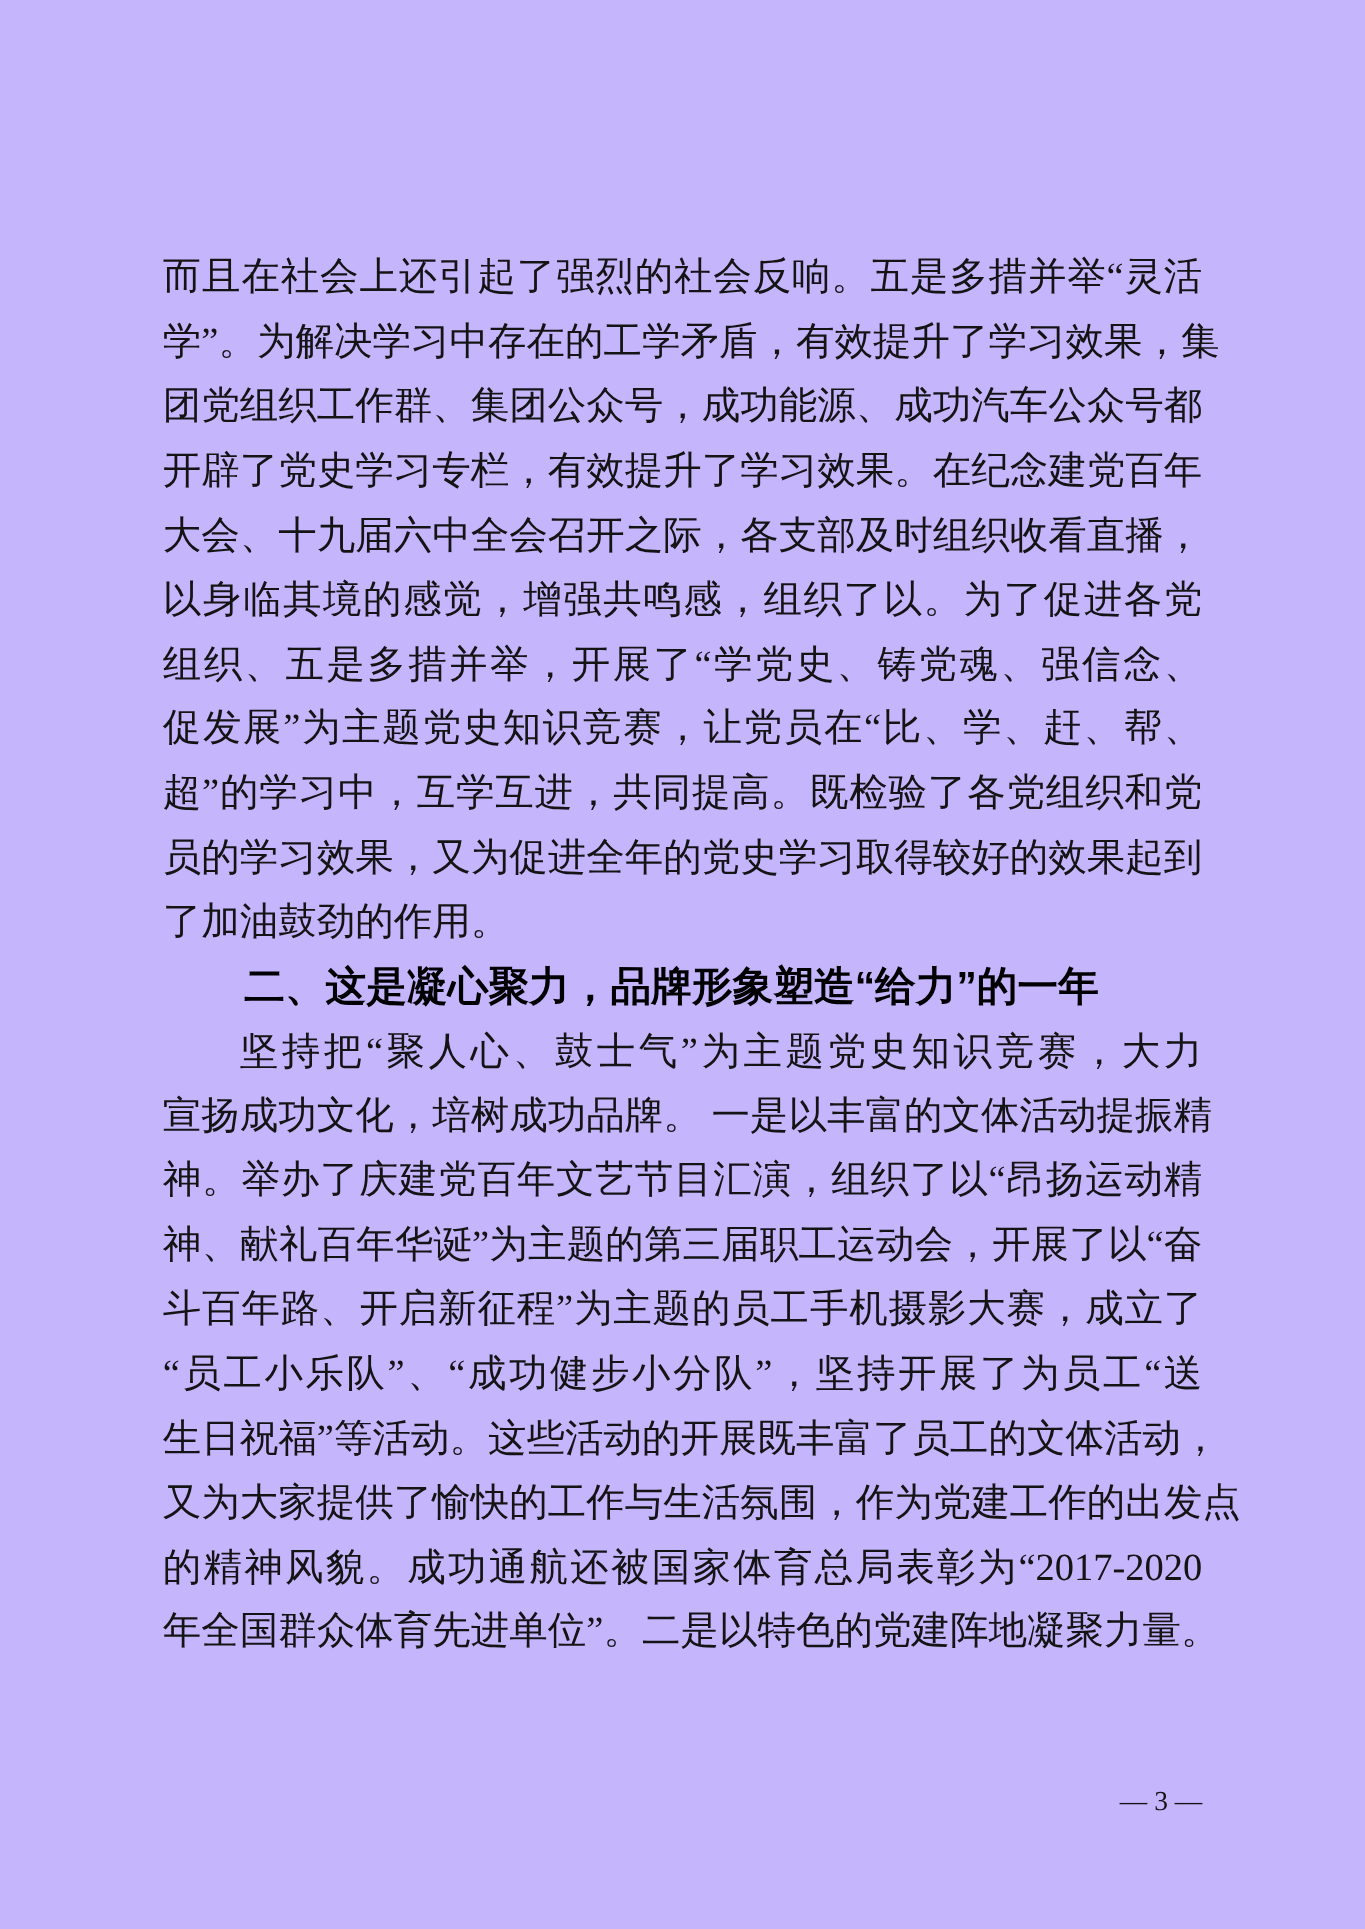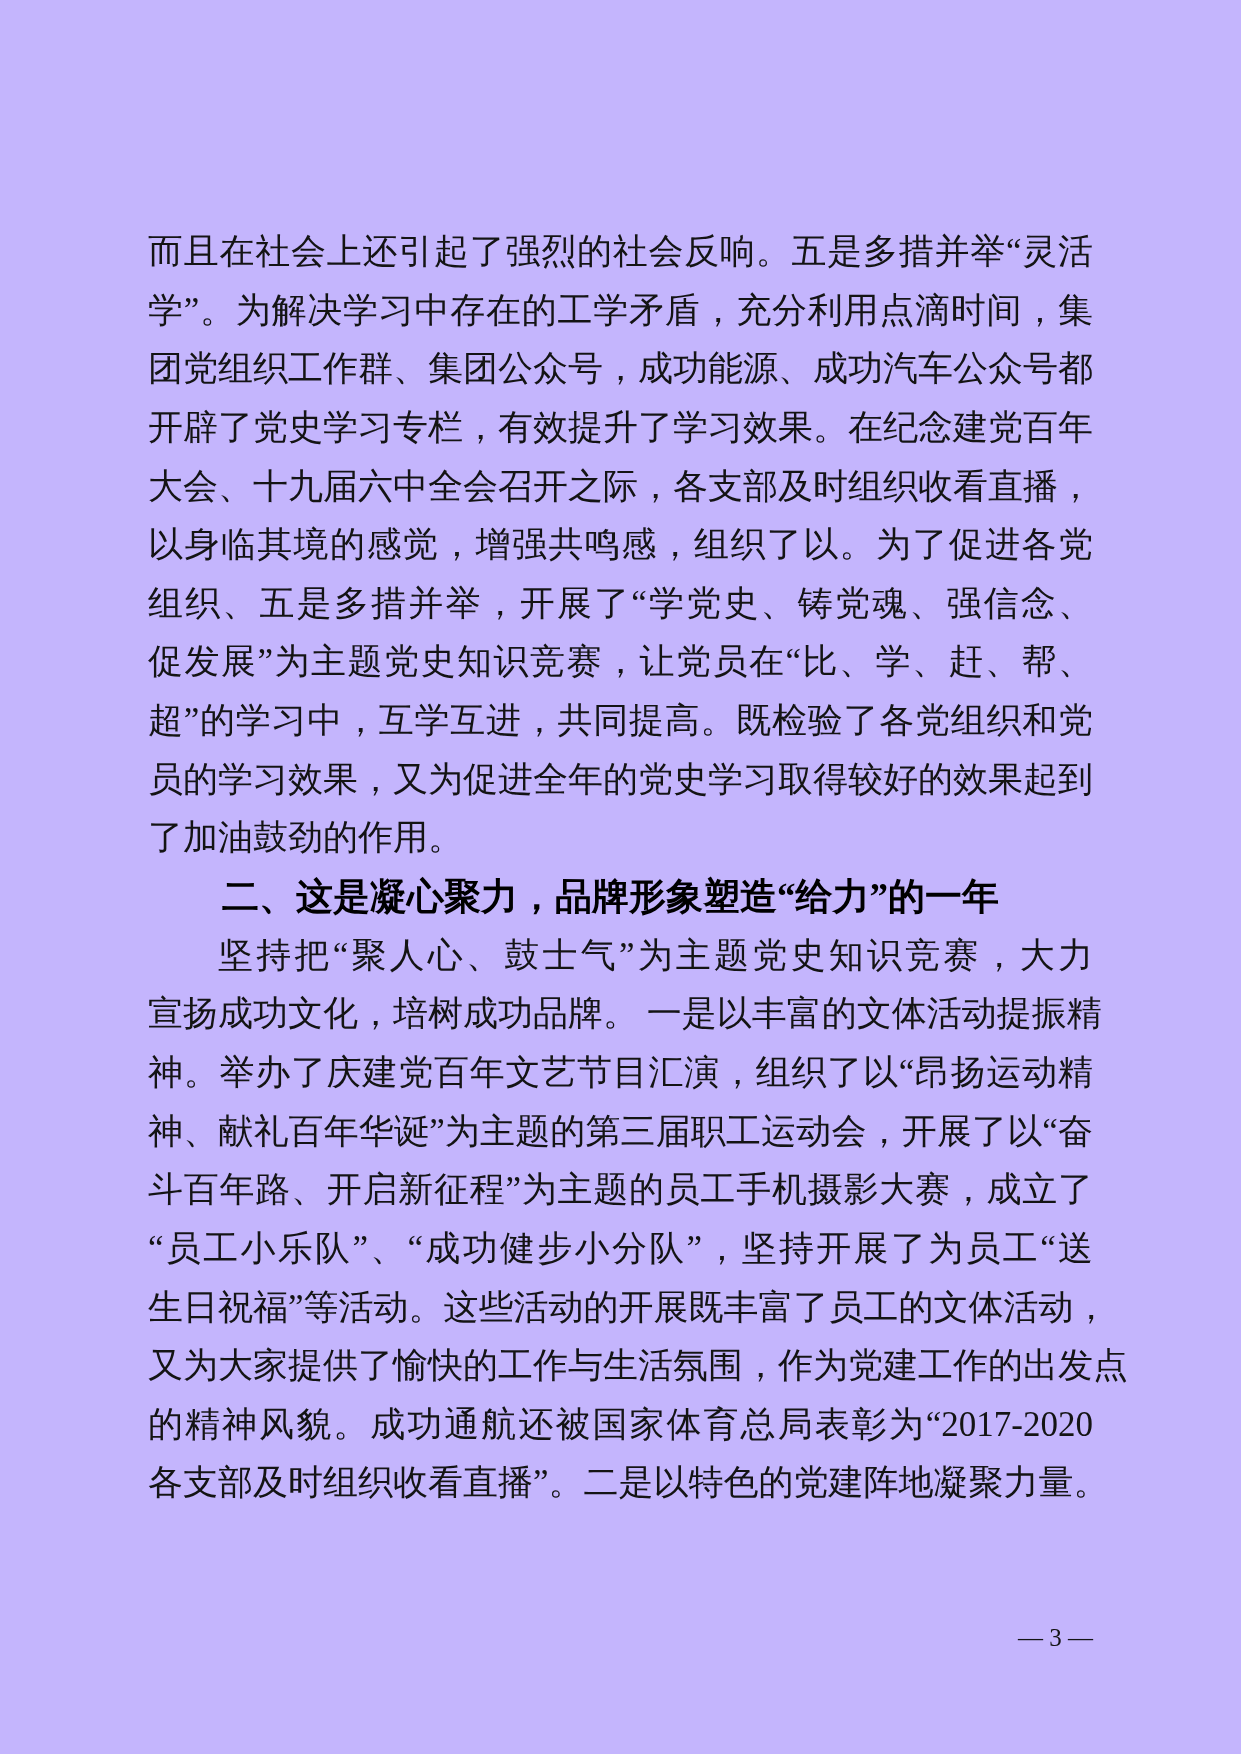--- a/index.html
+++ b/index.html
@@ -44,40 +44,40 @@
     margin: 0;
     height: 58.65px;
     line-height: 58.65px;
     font-size: 37px;
     font-weight: bold;
     color: #000000;
     text-indent: 2em;
     text-align: right;
     text-align-last: left;
     white-space: nowrap;
-    font-family: Liberation Serif, serif;
+    font-family: Liberation Sans, sans-serif;
   }
   .page-number {
     position: absolute;
     top: 1622px;
     right: 148px;
     font-size: 25px;
     line-height: 32px;
     color: #141414;
     font-family: "Liberation Serif", "DejaVu Serif", serif;
   }
 </style>
 </head>
 <body>
 
 <div class="page">
   <div class="body-text">
 
     <div class="line">而且在社会上还引起了强烈的社会反响。五是多措并举“灵活</div>
-    <div class="line">学”。为解决学习中存在的工学矛盾，充分利用点滴时间，集</div>
+    <div class="line">学”。为解决学习中存在的工学矛盾，有效提升了学习效果，集</div>
     <div class="line">团党组织工作群、集团公众号，成功能源、成功汽车公众号都</div>
     <div class="line">开辟了党史学习专栏，有效提升了学习效果。在纪念建党百年</div>
     <div class="line">大会、十九届六中全会召开之际，各支部及时组织收看直播，</div>
     <div class="line">以身临其境的感觉，增强共鸣感，组织了以。为了促进各党</div>
     <div class="line">组织、五是多措并举，开展了“学党史、铸党魂、强信念、</div>
     <div class="line">促发展”为主题党史知识竞赛，让党员在“比、学、赶、帮、</div>
     <div class="line">超”的学习中，互学互进，共同提高。既检验了各党组织和党</div>
     <div class="line">员的学习效果，又为促进全年的党史学习取得较好的效果起到</div>
     <div class="line line--end">了加油鼓劲的作用。</div>
 
@@ -85,18 +85,18 @@
 
     <div class="line line--indent">坚持把“聚人心、鼓士气”为主题党史知识竞赛，大力</div>
     <div class="line">宣扬成功文化，培树成功品牌。 一是以丰富的文体活动提振精</div>
     <div class="line">神。举办了庆建党百年文艺节目汇演，组织了以“昂扬运动精</div>
     <div class="line">神、献礼百年华诞”为主题的第三届职工运动会，开展了以“奋</div>
     <div class="line">斗百年路、开启新征程”为主题的员工手机摄影大赛，成立了</div>
     <div class="line">“员工小乐队”、“成功健步小分队”，坚持开展了为员工“送</div>
     <div class="line">生日祝福”等活动。这些活动的开展既丰富了员工的文体活动，</div>
     <div class="line">又为大家提供了愉快的工作与生活氛围，作为党建工作的出发点</div>
     <div class="line">的精神风貌。成功通航还被国家体育总局表彰为“2017-2020</div>
-    <div class="line">各支部及时组织收看直播”。二是以特色的党建阵地凝聚力量。</div>
+    <div class="line">年全国群众体育先进单位”。二是以特色的党建阵地凝聚力量。</div>
 
   </div>
 
   <div class="page-number">— 3 —</div>
 </div>
 
 </body></html>

